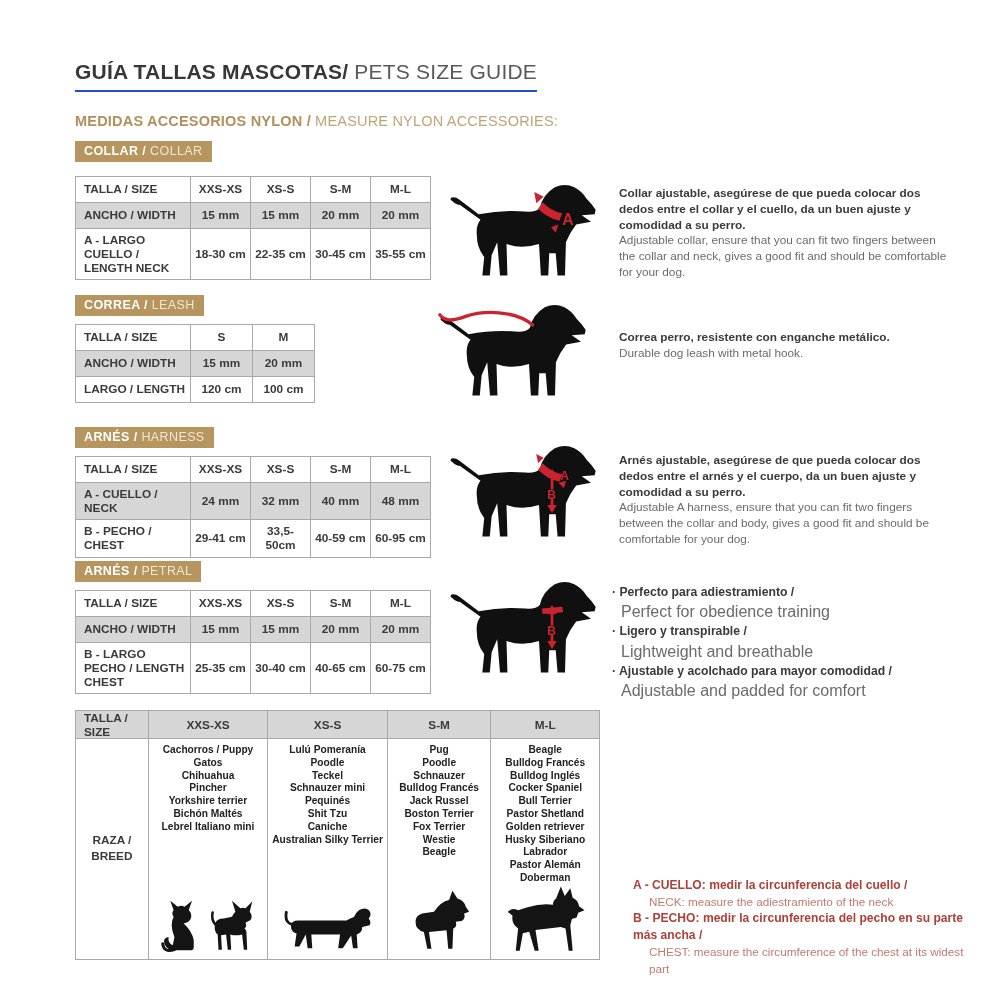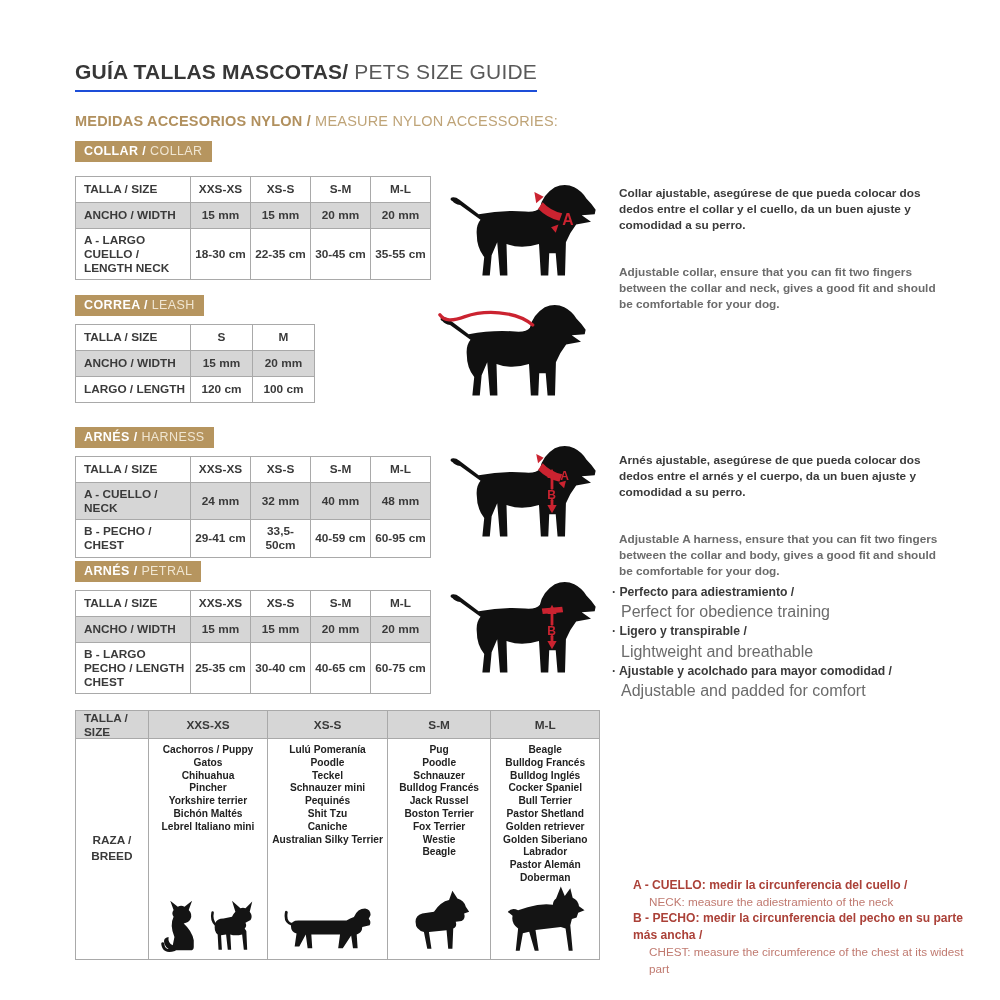--- a/index.html
+++ b/index.html
@@ -26,21 +26,21 @@
   
   table.spec{border-collapse:collapse;table-layout:fixed;background:#fff;}
   table.spec td{border:1px solid #a9a9a9;font-size:11.8px;font-weight:700;color:#3a3a3a;
                 text-align:center;padding:4px 2px;line-height:1.2;height:17px;}
   table.spec td.lbl{text-align:left;padding-left:8px;}
   table.spec tr.shade td{background:#d6d6d6;}
 
   
   .desc{width:330px;font-size:11.8px;line-height:1.34;}
   .desc .es{font-weight:700;color:#3a3a3a;}
-  .desc .en{font-weight:700;color:#6b6b6b;margin-top:32px;}
+  .desc .en{font-weight:400;color:#6b6b6b;}
 
   .bullets{width:335px;}
   .bullet-es{font-weight:700;color:#3a3a3a;font-size:12.2px;line-height:1.4;}
   .bullet-es::before{content:"· ";}
   .bullet-en{font-weight:400;color:#6b6b6b;font-size:16px;line-height:1.4;padding-left:9px;}
 
   
   .dog{display:block;}
   .dog .sil{fill:#101010;}
   .red{fill:#cb2330;}
@@ -176,20 +176,24 @@
       <td>100 cm</td>
     </tr>
   </tbody>
     </table>
 
   <svg class="dog abs" style="left:430px;top:299px;" width="172" height="104" viewBox="0 0 170 112">
     <use href="#dog-sil" class="sil"></use>
     <path class="redstroke" stroke-width="3.5" d="M103,28 C84,12 50,12 30,19 C16,24 8,24 3,17"></path>
   </svg>
 
+  <div class="abs desc" style="left:619px;top:330px;">
+    <div class="es">Correa perro, resistente con enganche metálico.</div>
+    <div class="en">Durable dog leash with metal hook.</div>
+  </div>
 
   <div class="abs" style="left:75px;top:427px;">
     <span class="badge">
       <span class="b1">ARNÉS / </span><span class="b2">HARNESS</span>
     </span>
   </div>
 
   <table class="spec abs" style="left:75px;top:456px;">
     <colgroup>
         <col style="width:115px">
@@ -377,21 +381,21 @@
       </div>
       <div class="bt-cell w4">
         <div class="breeds">
             <div>Beagle</div>
             <div>Bulldog Francés</div>
             <div>Bulldog Inglés</div>
             <div>Cocker Spaniel</div>
             <div>Bull Terrier</div>
             <div>Pastor Shetland</div>
             <div>Golden retriever</div>
-            <div>Golden Siberiano</div>
+            <div>Husky Siberiano</div>
             <div>Labrador</div>
             <div>Pastor Alemán</div>
             <div>Doberman</div>
           </div>
         <div class="sil-box">
           <svg width="86" height="68" viewBox="0 0 102 86">
             <path d="M65,17 L71,2 L76,14 L83,4 L86,16 Q93,19 94,27 L101,32 L93,35 L91,41 L85,43 L83,51 L86,83 L81,83 L77,55 L71,53 L39,57 L43,83 L38,83 L31,59 L23,61 L19,83 L14,83 L17,55 Q8,49 10,39 L4,34 Q9,28 17,32 L29,28 Q47,23 61,25 Q61,20 65,17 Z"></path>
           </svg>
         </div>
       </div>

